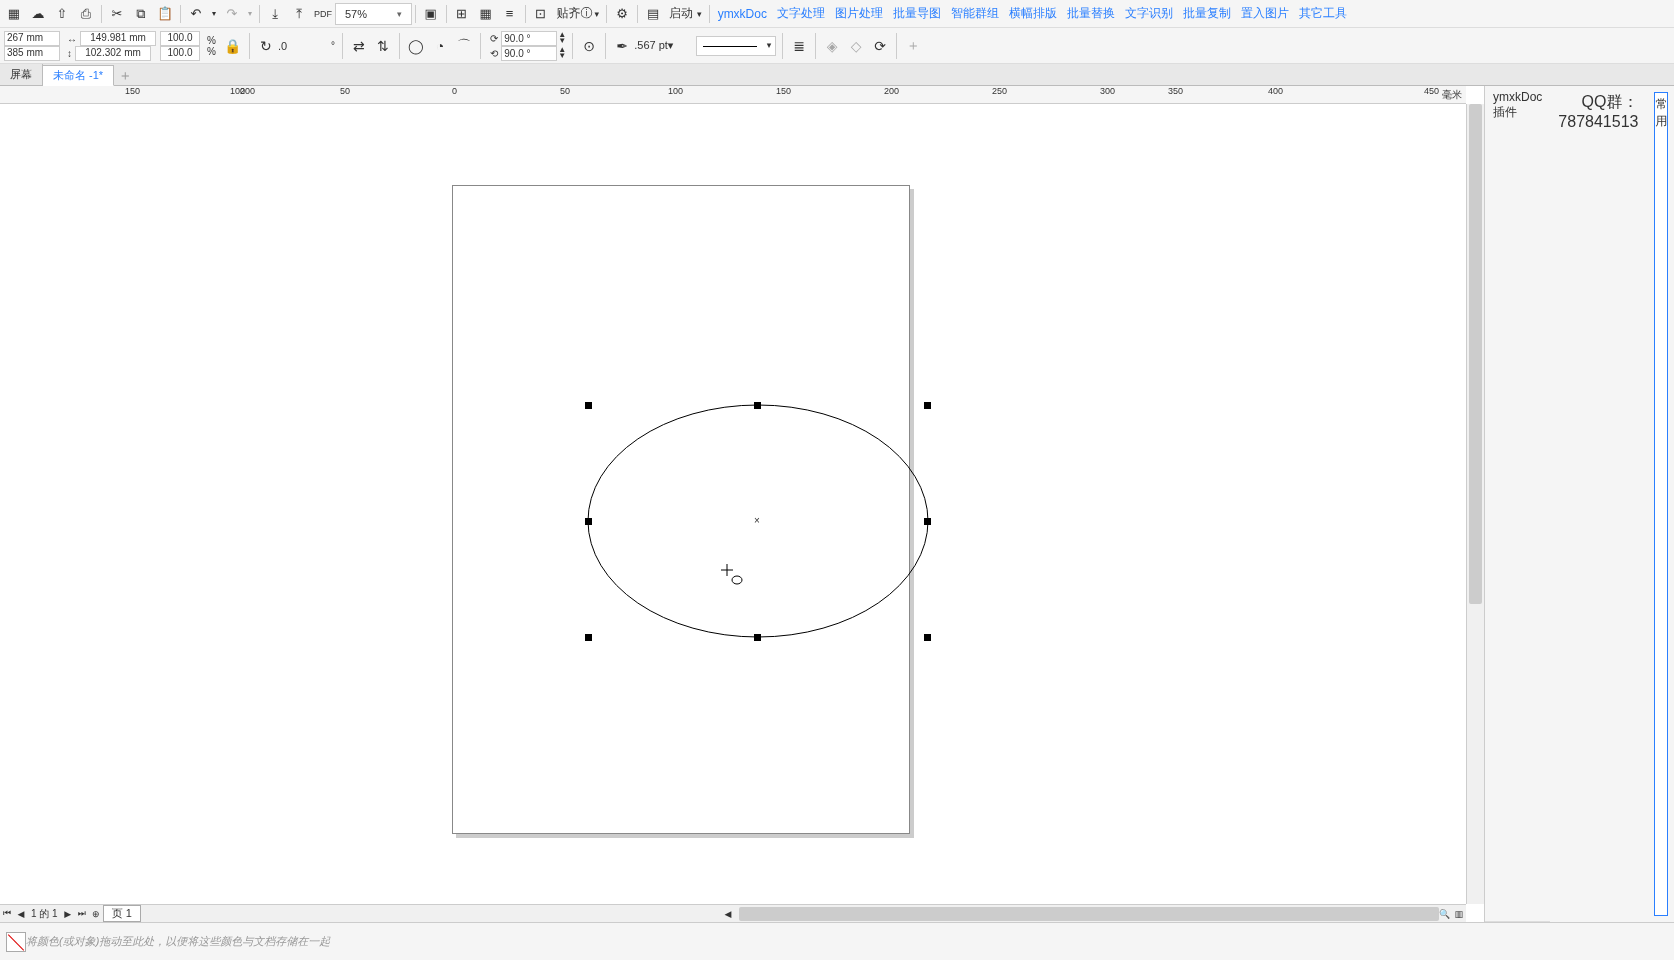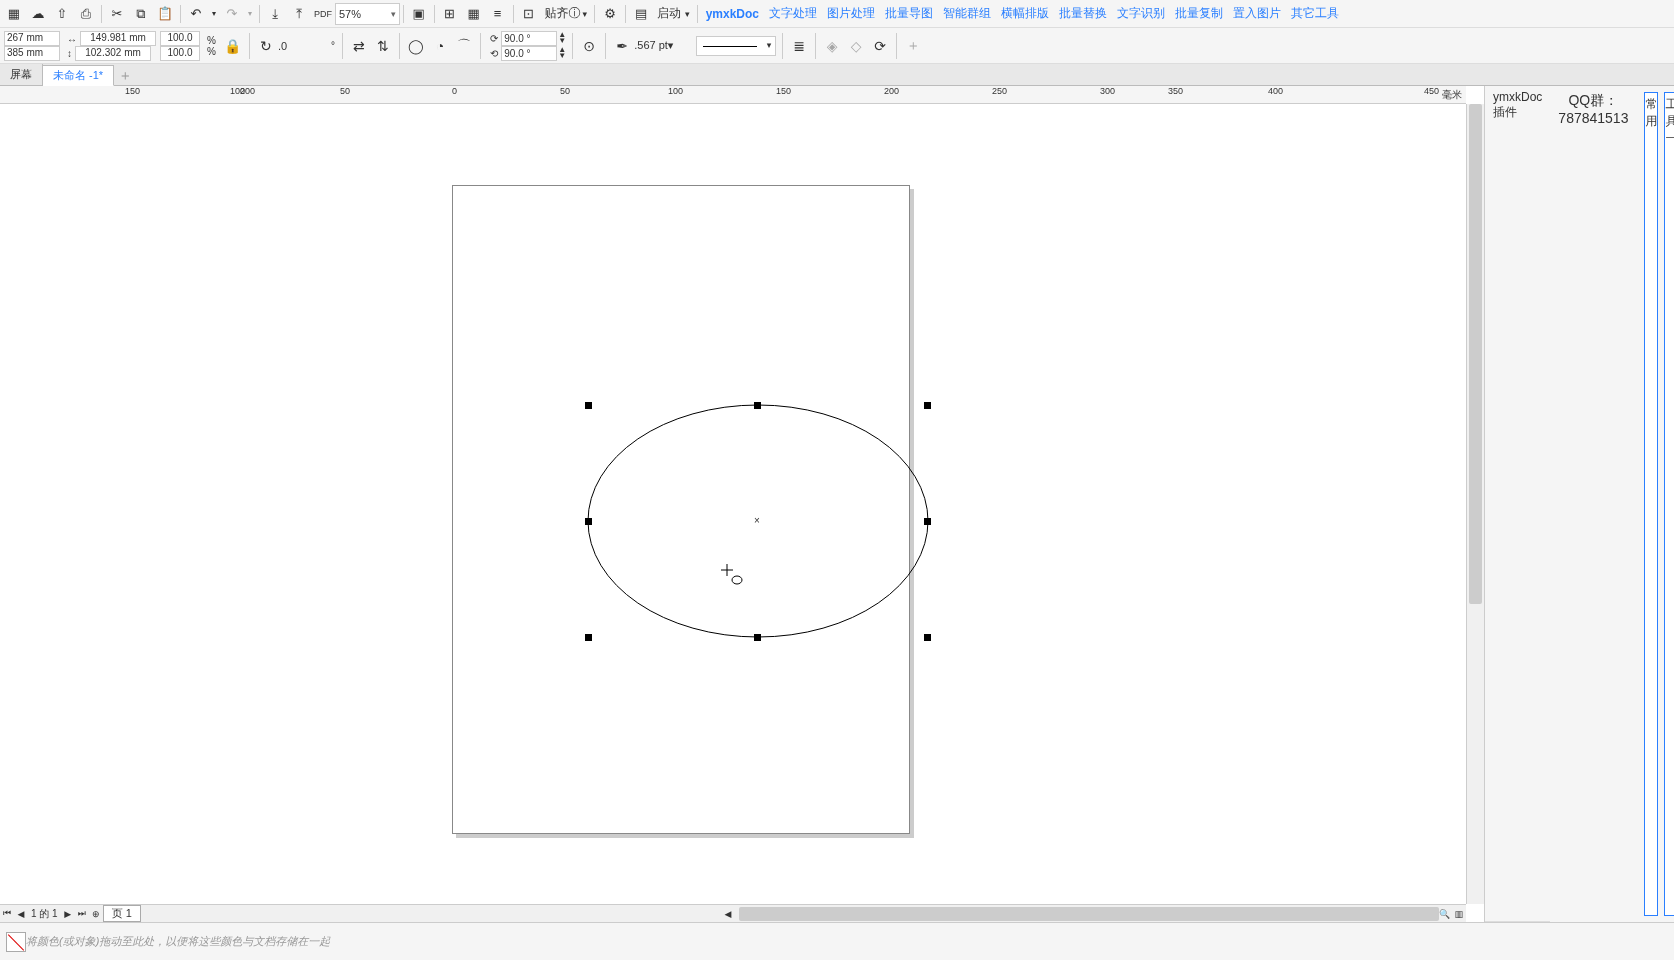--- a/index.html
+++ b/index.html
@@ -1,21 +1,21 @@
 <!DOCTYPE html>
 <html><head>
 <meta charset="utf-8">
 <style>
 * { margin: 0; padding: 0; box-sizing: border-box; font-family: "Microsoft YaHei", Arial, sans-serif; }
 body, html { width: 1674px; height: 960px; background: #fff; overflow: hidden; font-size: 12px; color: #333; }
 
 .toolbar { height: 28px; background: #f5f5f5; border-bottom: 1px solid #ddd; display: flex; align-items: center; padding: 0 2px; }
 .toolbar .icon-btn { width: 22px; height: 22px; display: inline-flex; align-items: center; justify-content: center; margin: 0 1px; cursor: pointer; color: #333; font-size: 13px; }
 .toolbar .sep { width: 1px; height: 18px; background: #ccc; margin: 0 3px; }
-.toolbar .dd { display: inline-flex; align-items: center; height: 22px; border: 1px solid #ccc; background: #fff; padding: 0 3px; font-size: 11px; }
+.toolbar .dd { display: inline-flex; align-items: center; height: 22px; border: 1px solid #ccc; background: #fff; padding: 0 9px; font-size: 11px; }
 .toolbar .dd .caret { margin-left: 3px; font-size: 9px; color: #666; }
 .toolbar .txtbtn { display: inline-flex; align-items: center; height: 22px; padding: 0 4px; font-size: 12px; cursor: pointer; }
 .toolbar .link { color: #2a7fff; font-size: 12px; padding: 0 5px; cursor: pointer; }
 
 .proprow { height: 36px; background: #f5f5f5; border-bottom: 1px solid #ddd; display: flex; align-items: center; padding: 0 2px; font-size: 11px; }
 .proprow .cell { display: flex; flex-direction: column; justify-content: center; height: 32px; margin: 0 2px; }
 .proprow .small-input { width: 76px; height: 15px; border: 1px solid #ccc; background: #fff; font-size: 10px; padding: 0 2px; text-align: center; }
 .proprow .lbl { font-size: 10px; color: #333; padding: 0 3px; }
 .proprow .sep { width: 1px; height: 26px; background: #ccc; margin: 0 4px; }
 .proprow .icon-btn { width: 22px; height: 22px; display:inline-flex; align-items:center; justify-content:center; cursor:pointer; color:#333; font-size:14px; margin:0 1px;}
@@ -43,21 +43,21 @@
 .vscroll { position:absolute; right:0; top:18px; bottom:18px; width:18px; background:#f0f0f0; border-left:1px solid #ccc;}
 .vscroll .thumb { position:absolute; left:2px; right:2px; top:0; height:500px; background:#ccc; border-radius:2px;}
 .hscroll-area { position:absolute; left:0; right:18px; bottom:0; height:18px; background:#f0f0f0; border-top:1px solid #ccc; display:flex; align-items:center;}
 .hscroll-area .navbtn { width:14px; height:14px; display:inline-flex; align-items:center; justify-content:center; font-size:9px; color:#333; cursor:pointer;}
 .hscroll-area .pg-tab { padding:0 8px; font-size:11px; background:#fff; border:1px solid #aaa; cursor:pointer;}
 .hscroll-area .track { flex:1; height:14px; background:#f0f0f0; margin:0 4px; position:relative;}
 .hscroll-area .thumb { position:absolute; top:0; bottom:0; left:0; width:700px; background:#ccc; border-radius:2px;}
 
 .right-panel { width:190px; background:#f5f5f5; border-left:1px solid #ccc; display:flex; flex-direction:row; }
 .right-panel .title { padding:4px 8px; font-size:12px; color:#333; border-bottom:1px solid #ddd;}
-.right-panel .qq { text-align:center; padding:6px 8px; font-size:14px;}
+.right-panel .qq { text-align:right; padding:6px 8px; font-size:16px;}
 .right-panel .btnrow { display:flex; gap:6px; padding:6px 8px;}
 .right-panel .btnrow .tabbtn { flex:1; text-align:center; padding:3px 0; border:1px solid #2a7fff; background:#fff; color:#333; font-size:12px; cursor:pointer;}
 .right-panel .btnrow .tabbtn.active { }
 
 .statusbar { position:absolute; left:0; right:0; bottom:0; height:38px; background:#f5f5f5; border-top:1px solid #ccc; display:flex; align-items:center; padding:0 6px;}
 .statusbar .swatch { width:20px; height:20px; background:#fff; border:1px solid #aaa; position:relative; cursor:pointer;}
 .statusbar .swatch:after { content:""; position:absolute; left:-2px; right:-2px; top:50%; border-top:1.5px solid #d00; transform:rotate(45deg);}
 .statusbar .hint { flex:1; text-align:left; font-size:11px; color:#999; font-style:italic;}
 
 .disabled { opacity:.4; }
@@ -98,21 +98,21 @@
   <span class="txtbtn"><span>贴齐</span>ⓘ <span style="font-size:9px;margin-left:2px">▾</span></span>
   <span class="sep"></span>
   <span class="icon-btn">⚙</span>
   <span class="sep"></span>
   <span class="icon-btn">▤</span>
   <span class="txtbtn">
       <span>启动</span> 
       <span style="font-size:9px;margin-left:4px">▾</span>
     </span>
   <span class="sep"></span>
-  <span class="link" style="font-weight:bold">ymxkDoc</span>
+  <span class="link" style="font-weight:normal">ymxkDoc</span>
   <span class="link">文字处理</span>
   <span class="link">图片处理</span>
   <span class="link">批量导图</span>
   <span class="link">智能群组</span>
   <span class="link">横幅排版</span>
   <span class="link">批量替换</span>
   <span class="link">文字识别</span>
   <span class="link">批量复制</span>
   <span class="link">置入图片</span>
   <span class="link">其它工具</span>

